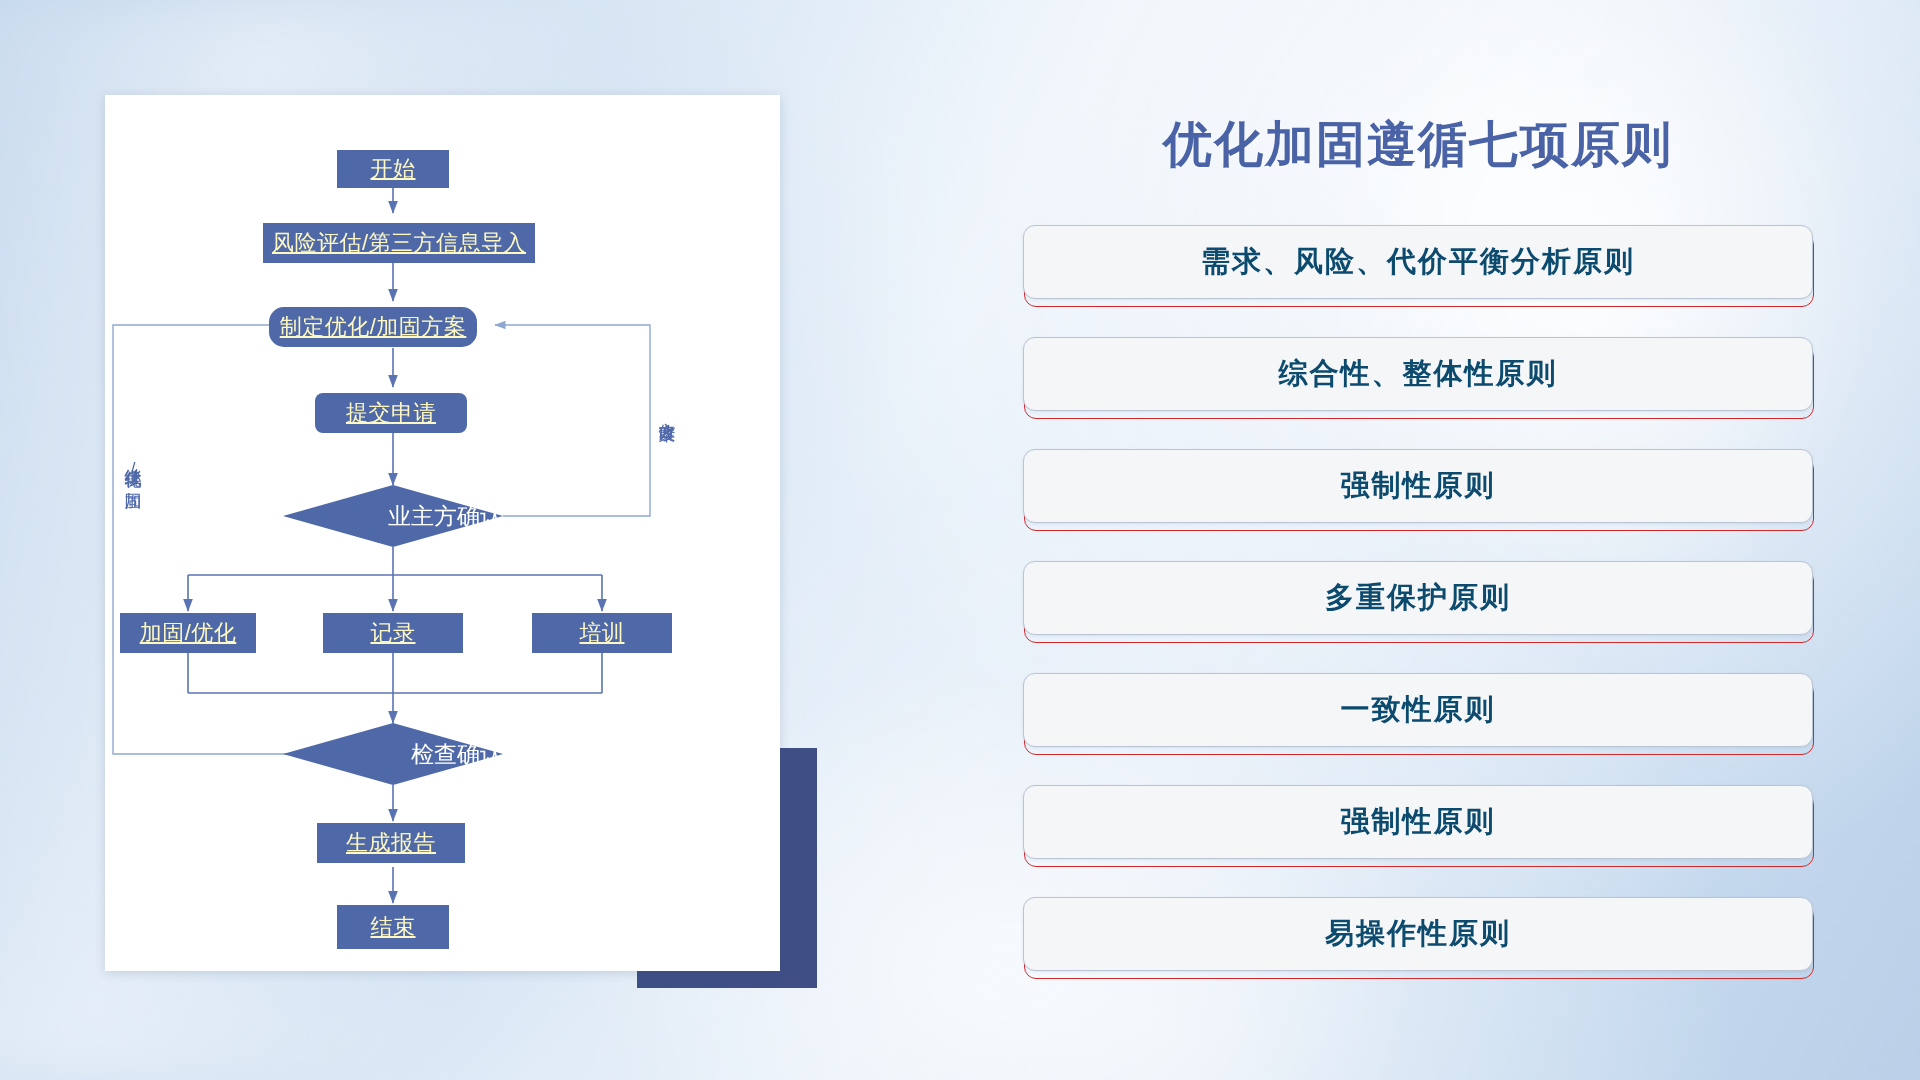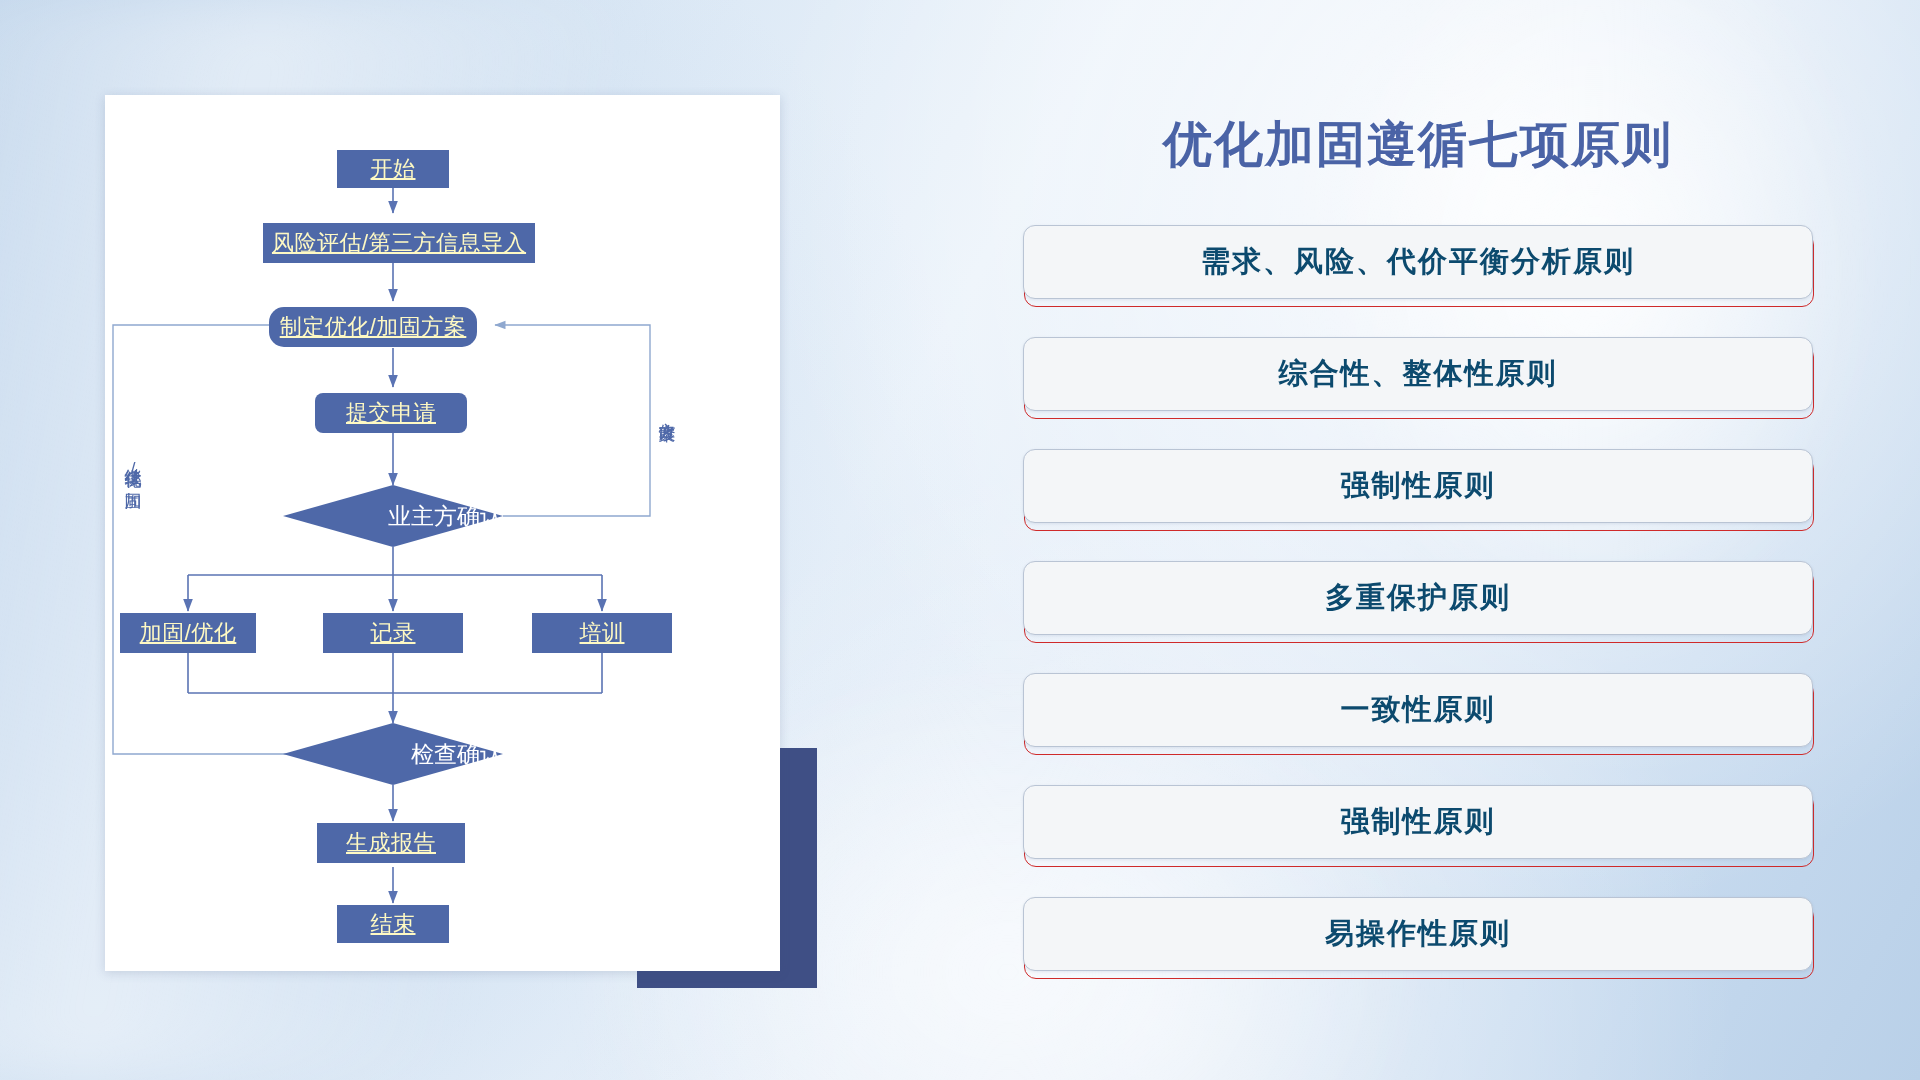--- a/index.html
+++ b/index.html
@@ -257,21 +257,21 @@
 
   <div class="diamond" style="left:178px; top:628px; width:220px; height:62px;">
     <div class="dshape"></div>
     <span>检查确认</span>
   </div>
 
   <div class="node" style="left:212px; top:728px; width:148px; height:40px;">
     <span>生成报告</span>
   </div>
 
-  <div class="node" style="left:232px; top:810px; width:112px; height:38px;">
+  <div class="node" style="left:232px; top:810px; width:112px; height:44px;">
     <span>结束</span>
   </div>
 
   <div class="side-label" style="left:18px; top:288px; height:170px;">
     <span>继续优化/加固</span>
   </div>
 
   <div class="side-label" style="left:552px; top:256px; height:120px;">
     <span>方案修改</span>
   </div>

